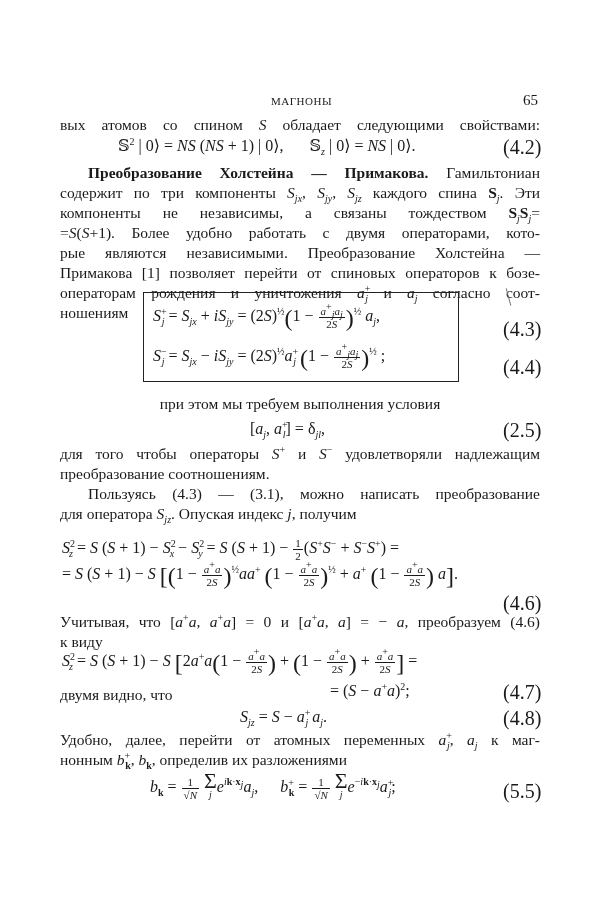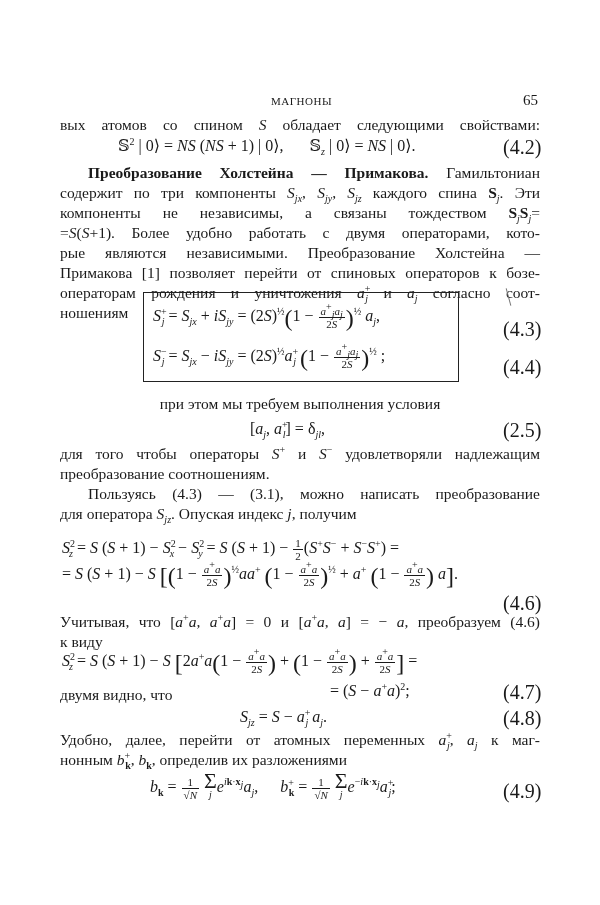--- a/index.html
+++ b/index.html
@@ -103,13 +103,13 @@
 </div>
 <div class="eqno abs" style="top:707px;">(4.8)</div>
 
 <div class="line just" style="top:730px;">Удобно, далее, перейти от атомных переменных <i>a</i><sup>+</sup><sub style="margin-left:-5px;"><i>j</i></sub>, <i>a<sub>j</sub></i> к маг-</div>
 <div class="line" style="top:750px; text-align:left;">нонным <i>b</i><sup>+</sup><sub style="margin-left:-5px;"><b>k</b></sub>, <i>b</i><sub><b>k</b></sub>, определив их разложениями</div>
 
 <div class="eq" style="left:150px; top:774px;">
   <span><i>b</i><sub><b>k</b></sub> = <span class="frac"><span class="num">1</span><span>√<i>N</i></span></span> <span class="sum"><span class="s">Σ</span><span class="j">j</span></span><i>e</i><sup><i>i</i><b>k</b>·<b>x</b><sub><i>j</i></sub></sup><i>a<sub>j</sub></i>,</span>
   <span style="margin-left:18px;"><i>b</i><sup>+</sup><sub style="margin-left:-5px;"><b>k</b></sub> = <span class="frac"><span class="num">1</span><span>√<i>N</i></span></span> <span class="sum"><span class="s">Σ</span><span class="j">j</span></span><i>e</i><sup>−<i>i</i><b>k</b>·<b>x</b><sub><i>j</i></sub></sup><i>a</i><sup>+</sup><sub style="margin-left:-5px;"><i>j</i></sub>;</span>
 </div>
-<div class="eqno abs" style="top:780px;">(4.9)</div>
+<div class="eqno abs" style="top:780px;">(5.5)</div>
 
 </body></html>

